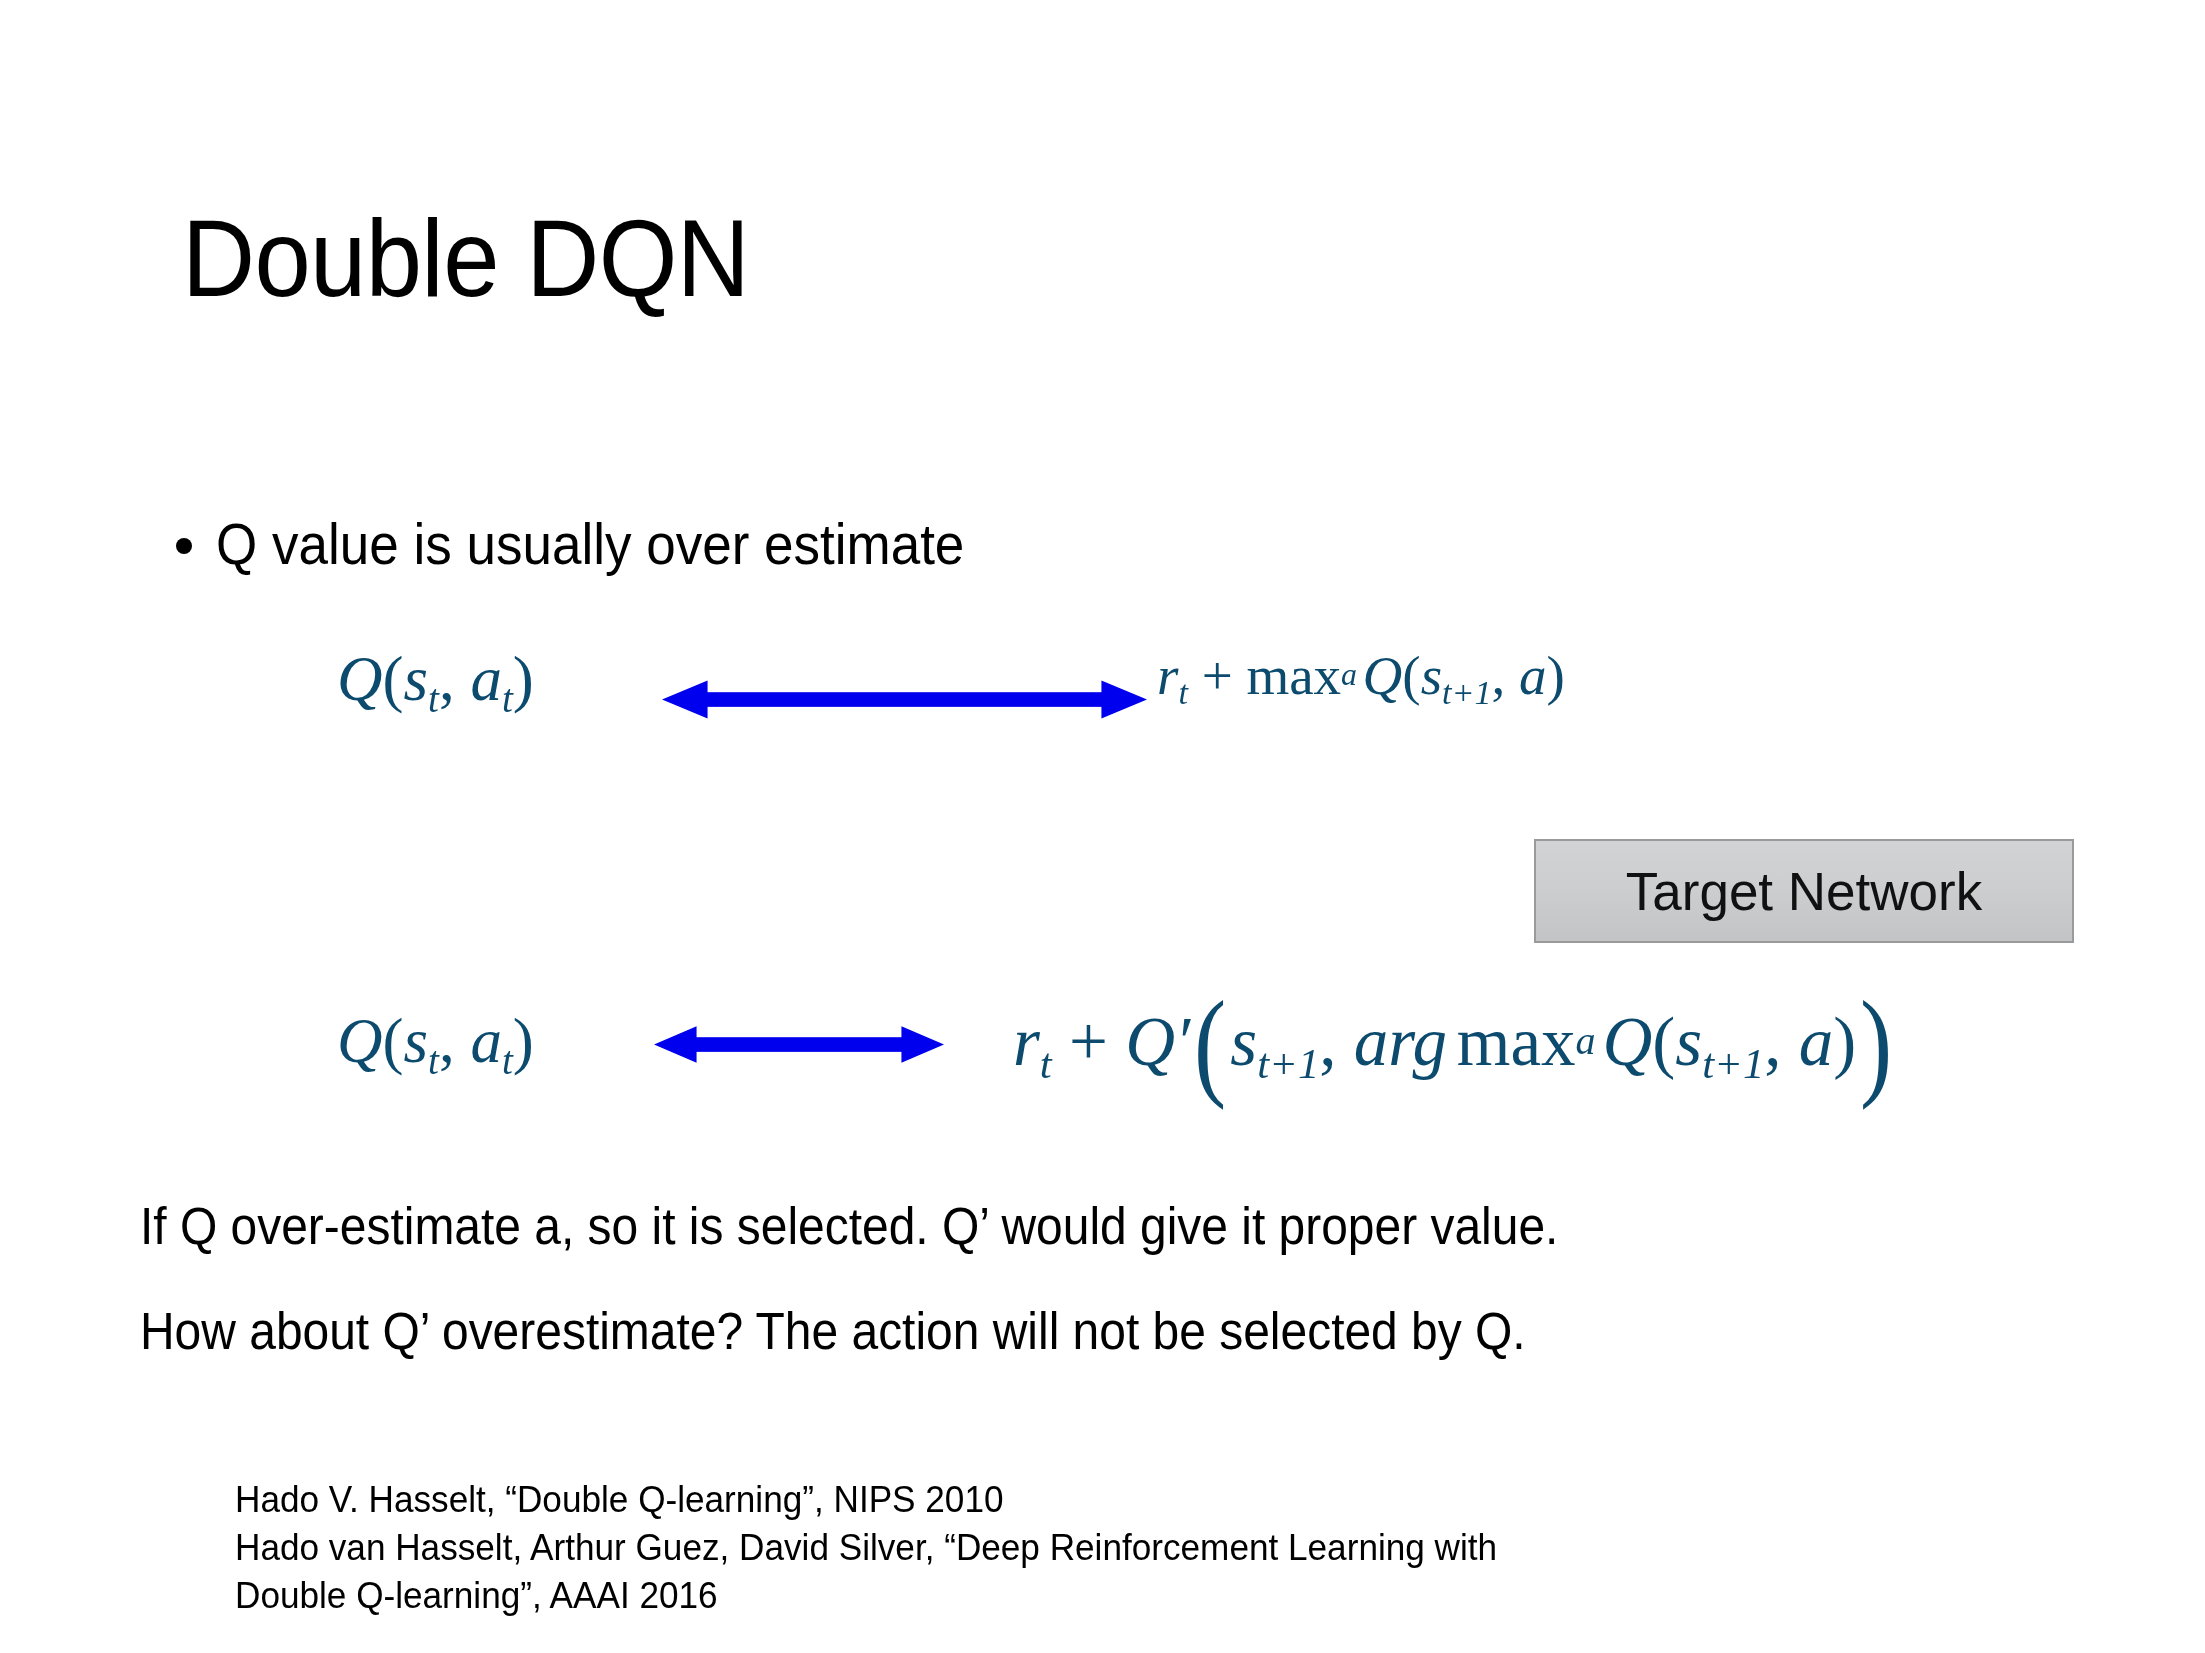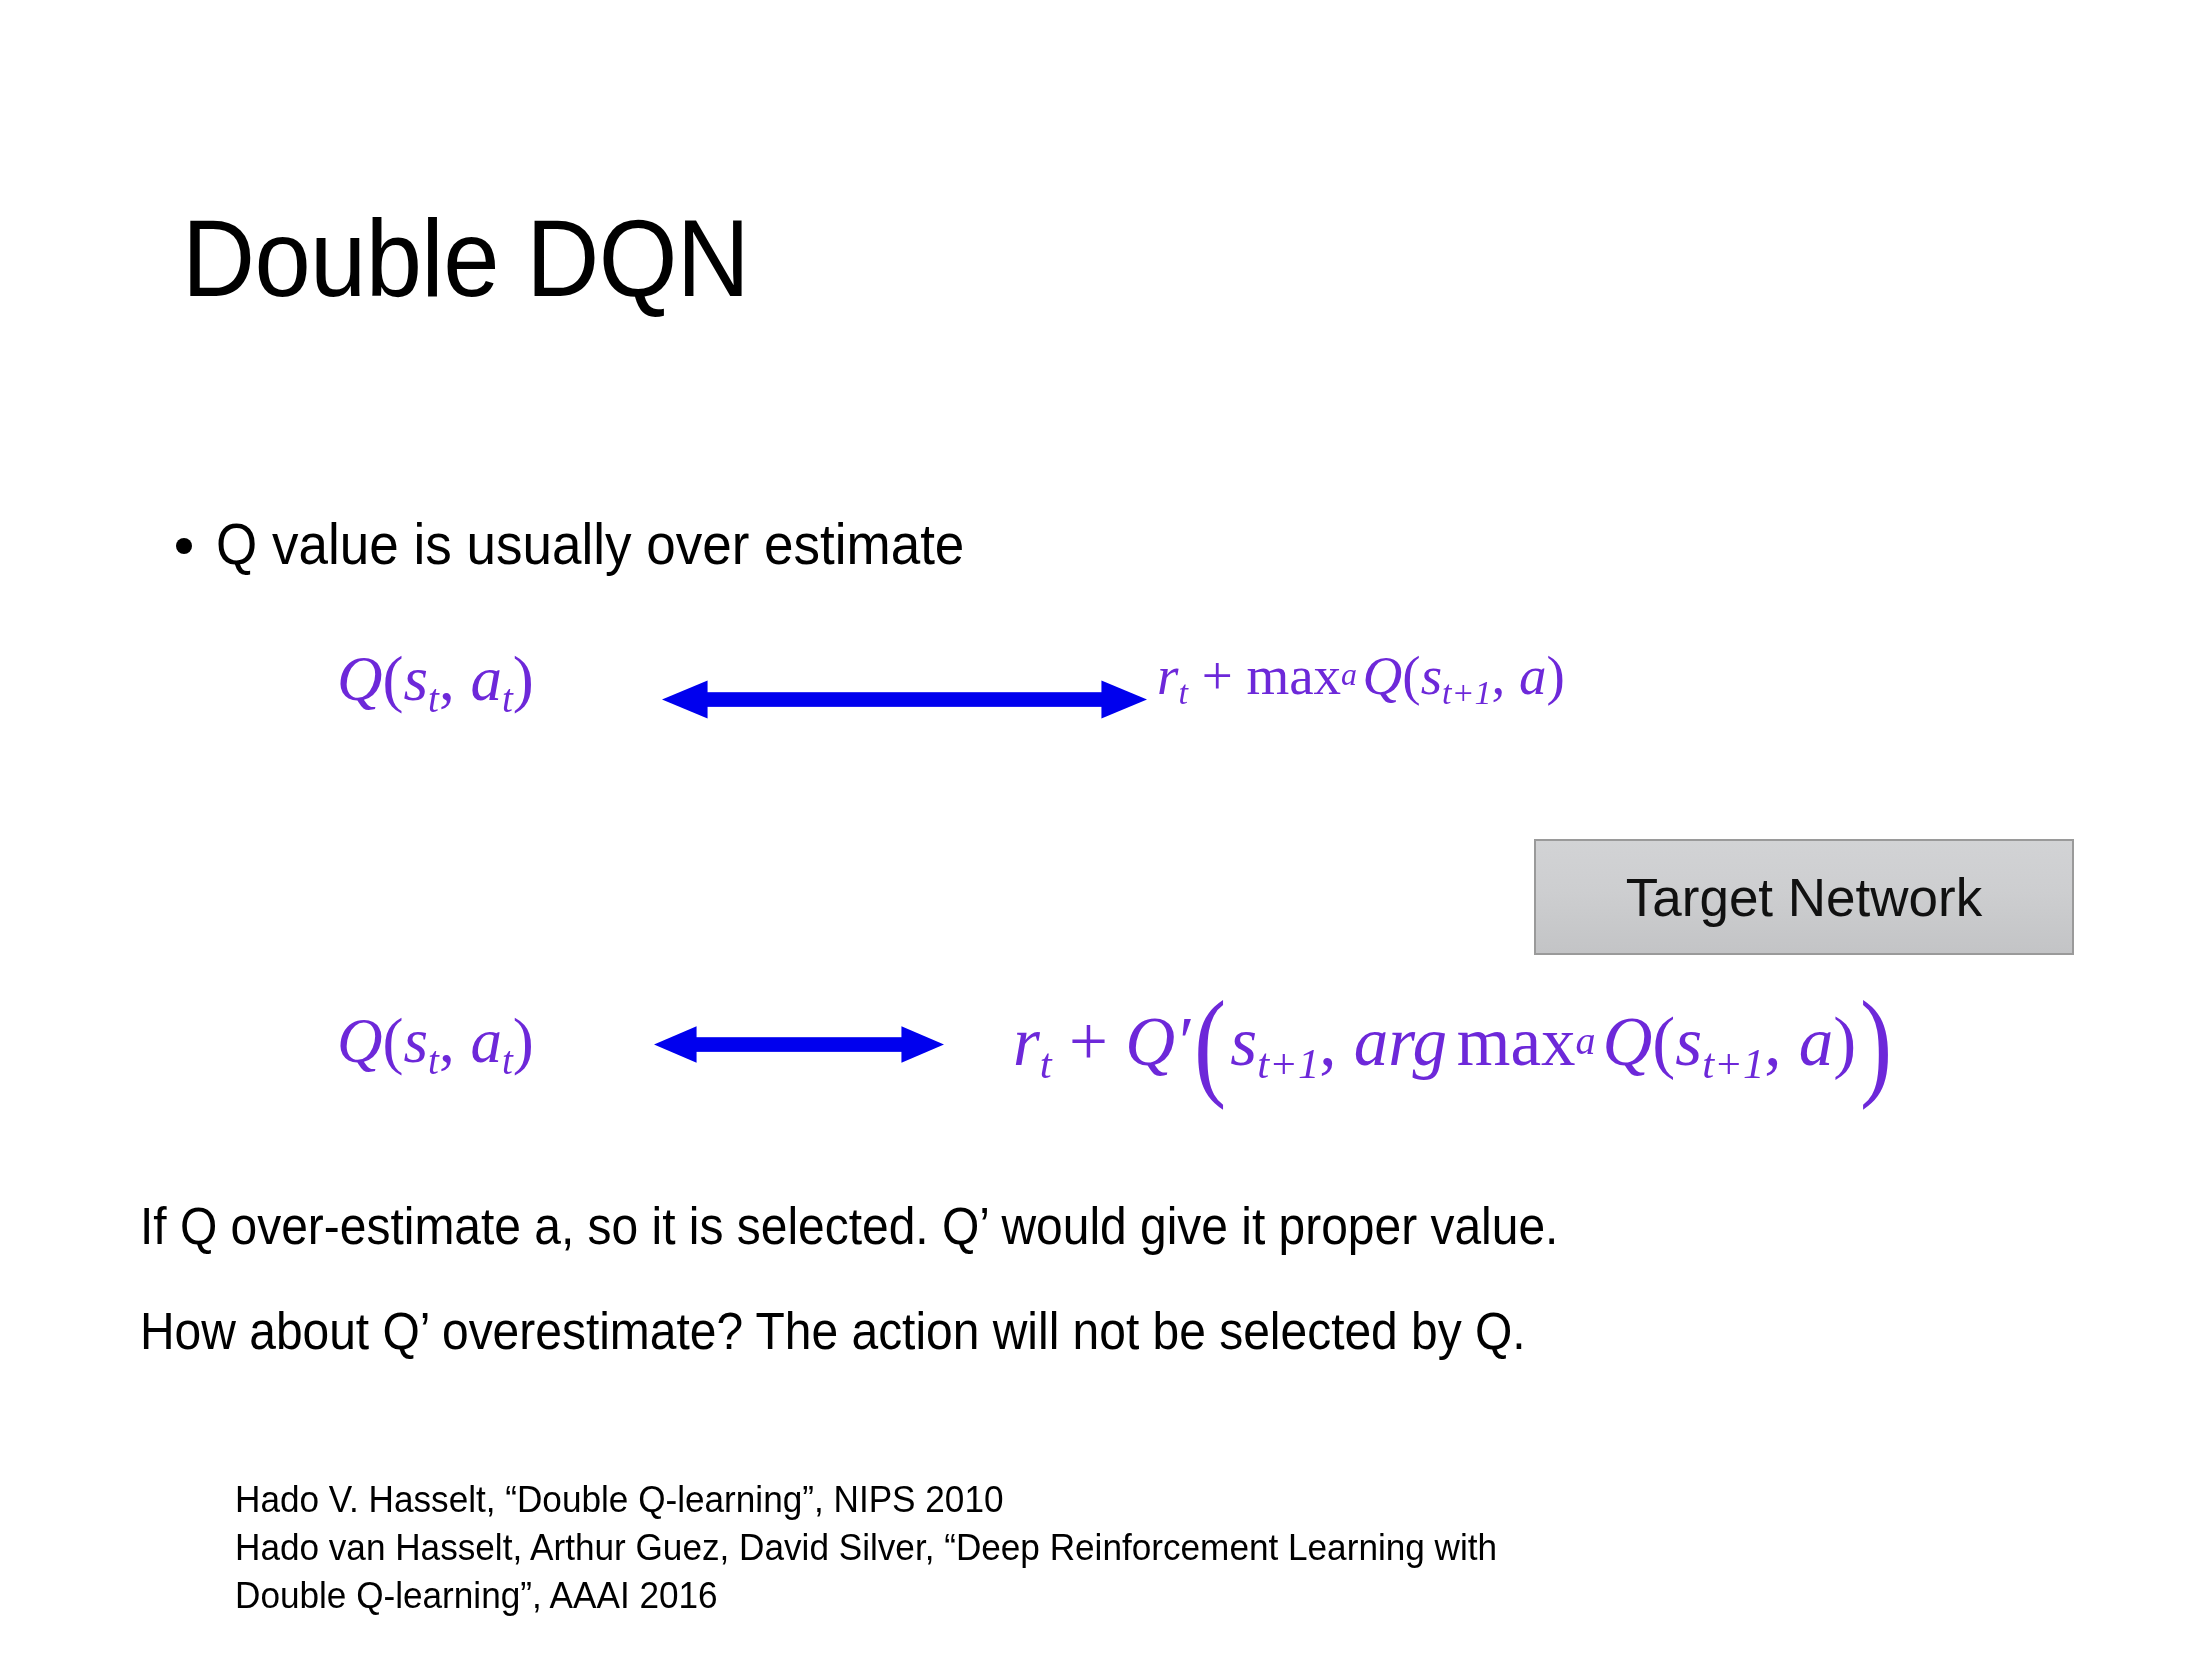--- a/index.html
+++ b/index.html
@@ -70,21 +70,21 @@
 
   #bullet-1 { left: 176px; top: 484px; }
   #bullet-2 { left: 176px; top: 822px; }
 
   
   .target-box {
     position: absolute;
     left: 1534px;
     top: 807px;
     width: 540px;
-    height: 116px;
+    height: 104px;
     box-sizing: border-box;
     border: 2.2px solid #9a9a9a;
     background: linear-gradient(to bottom, #d2d3d5 0%, #cdced0 45%, #c3c4c6 100%);
     display: flex;
     align-items: center;
     justify-content: center;
   }
   .target-box-label {
     font-family: "Liberation Sans", sans-serif;
     font-size: 53px;
@@ -92,21 +92,21 @@
     color: #111;
     line-height: 1;
     white-space: nowrap;
   }
 
   
   .math {
     position: absolute;
     font-family: "Liberation Serif", "DejaVu Serif", serif;
     font-style: italic;
-    color: #6d28d9;
+    color: #0c4a6e;
     white-space: nowrap;
     line-height: 1;
   }
   .mathop {
     font-style: normal;
   }
   .mvar { font-style: italic; }
   .sub {
     font-size: 0.62em;
     vertical-align: -0.30em;

